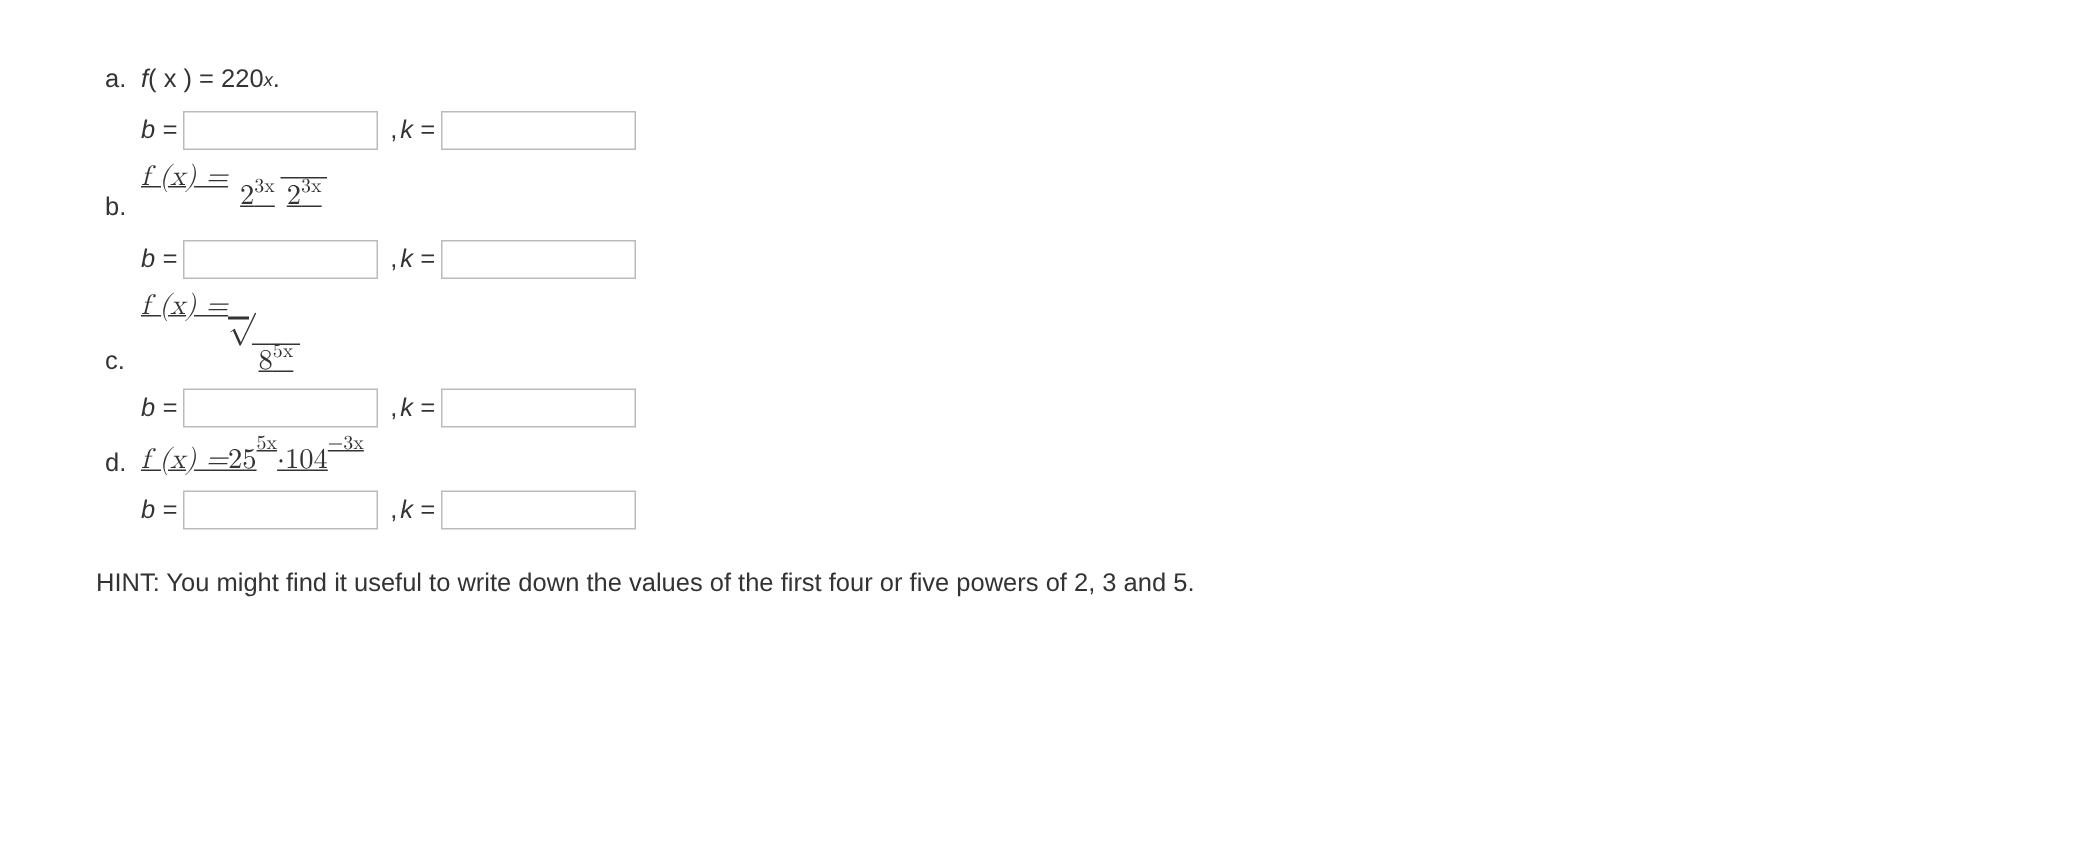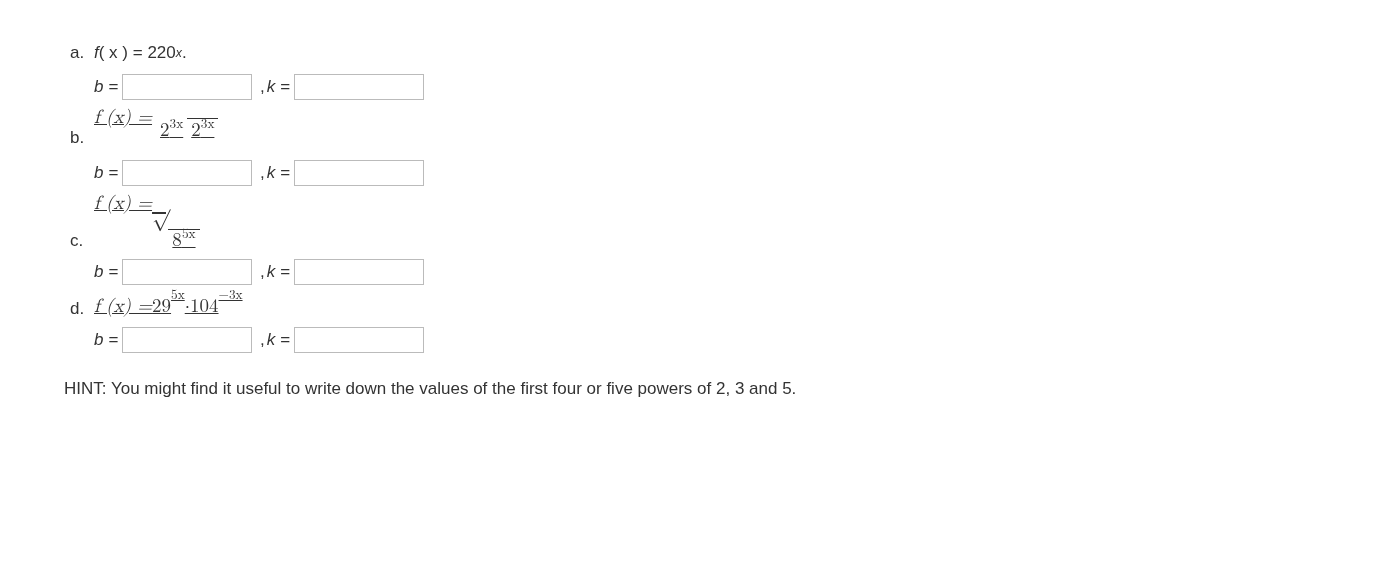--- a/index.html
+++ b/index.html
@@ -146,21 +146,21 @@
     <input class="inp" style="">
     <span class="comma">, </span>
     <span class="italic">k =</span>
     <input class="inp" style="">
   </div>
 
   <div class="row">
     <span class="letter" style="align-self:flex-end;margin-bottom:2px;">d.</span>
     <span class="serif math">
       <span class="fx">f (x) = </span>
-      <span>29</span>
+      <span>25</span>
         <span class="expn">5x</span>
       <span> · </span>
       <span>104</span>
         <span class="expn">−3x</span>
     </span>
   </div>
   <div class="row eq-row">
     <span class="italic">b =</span>
     <input class="inp" style="">
     <span class="comma">, </span>

